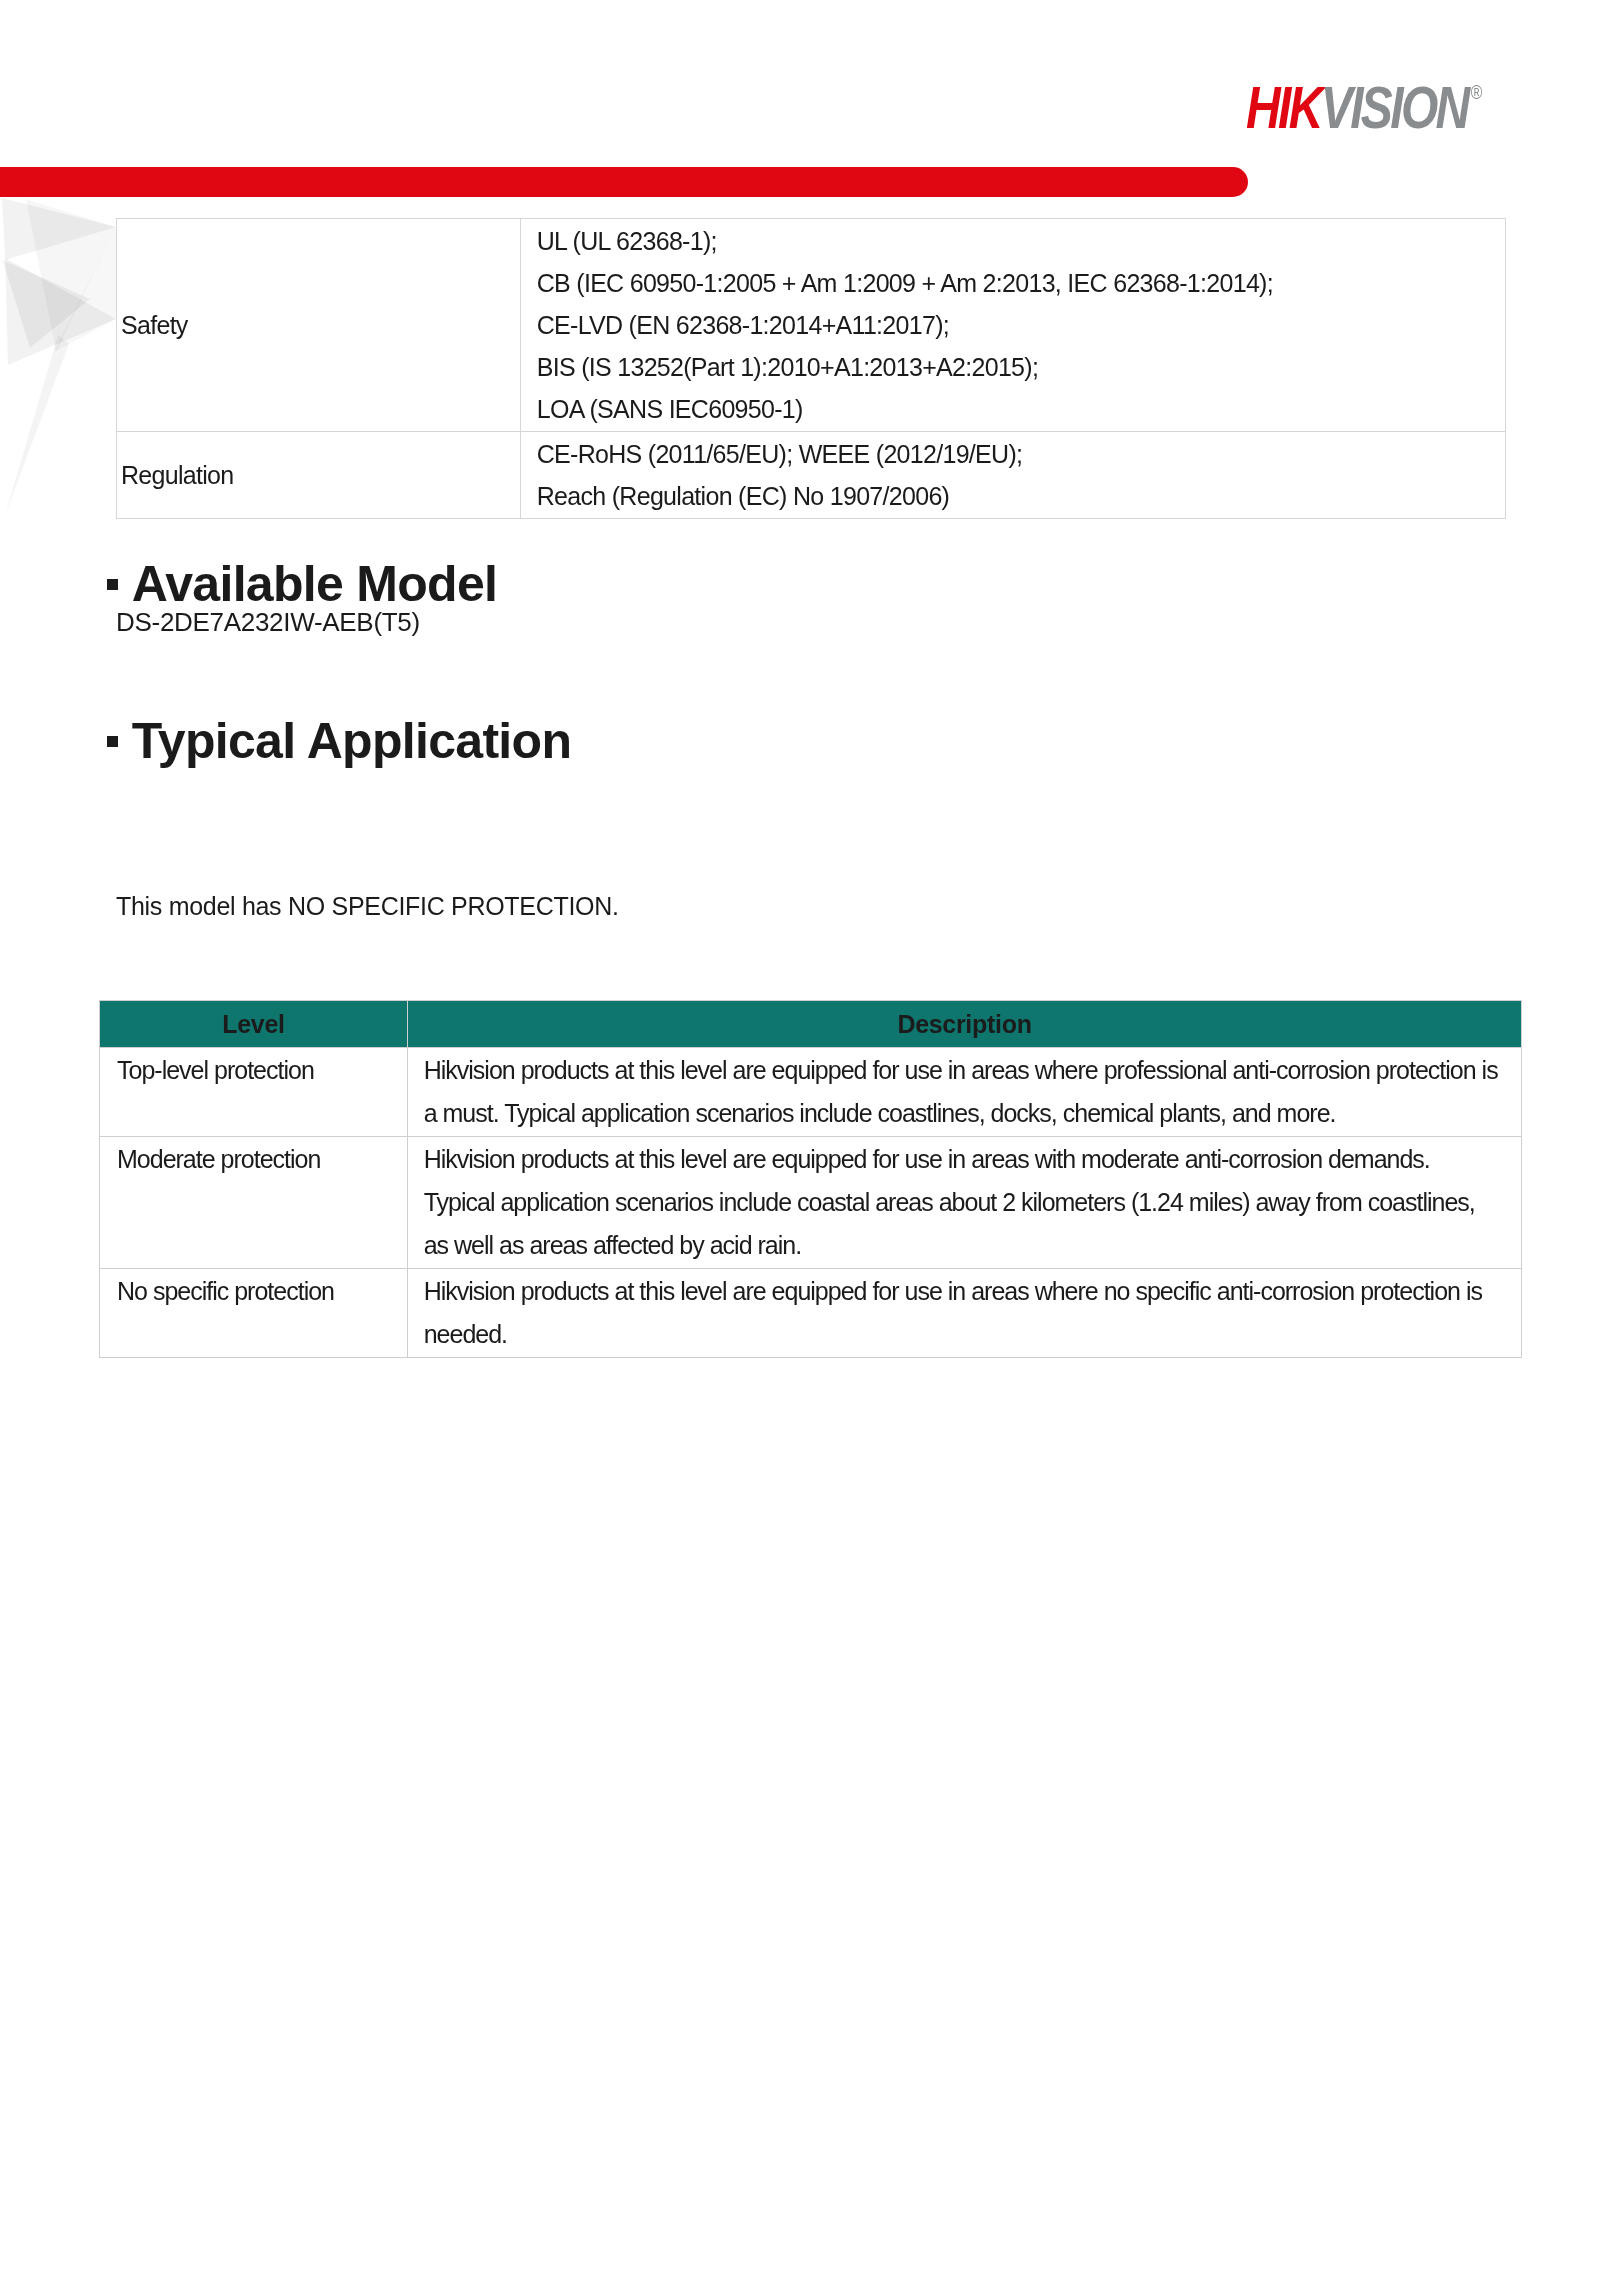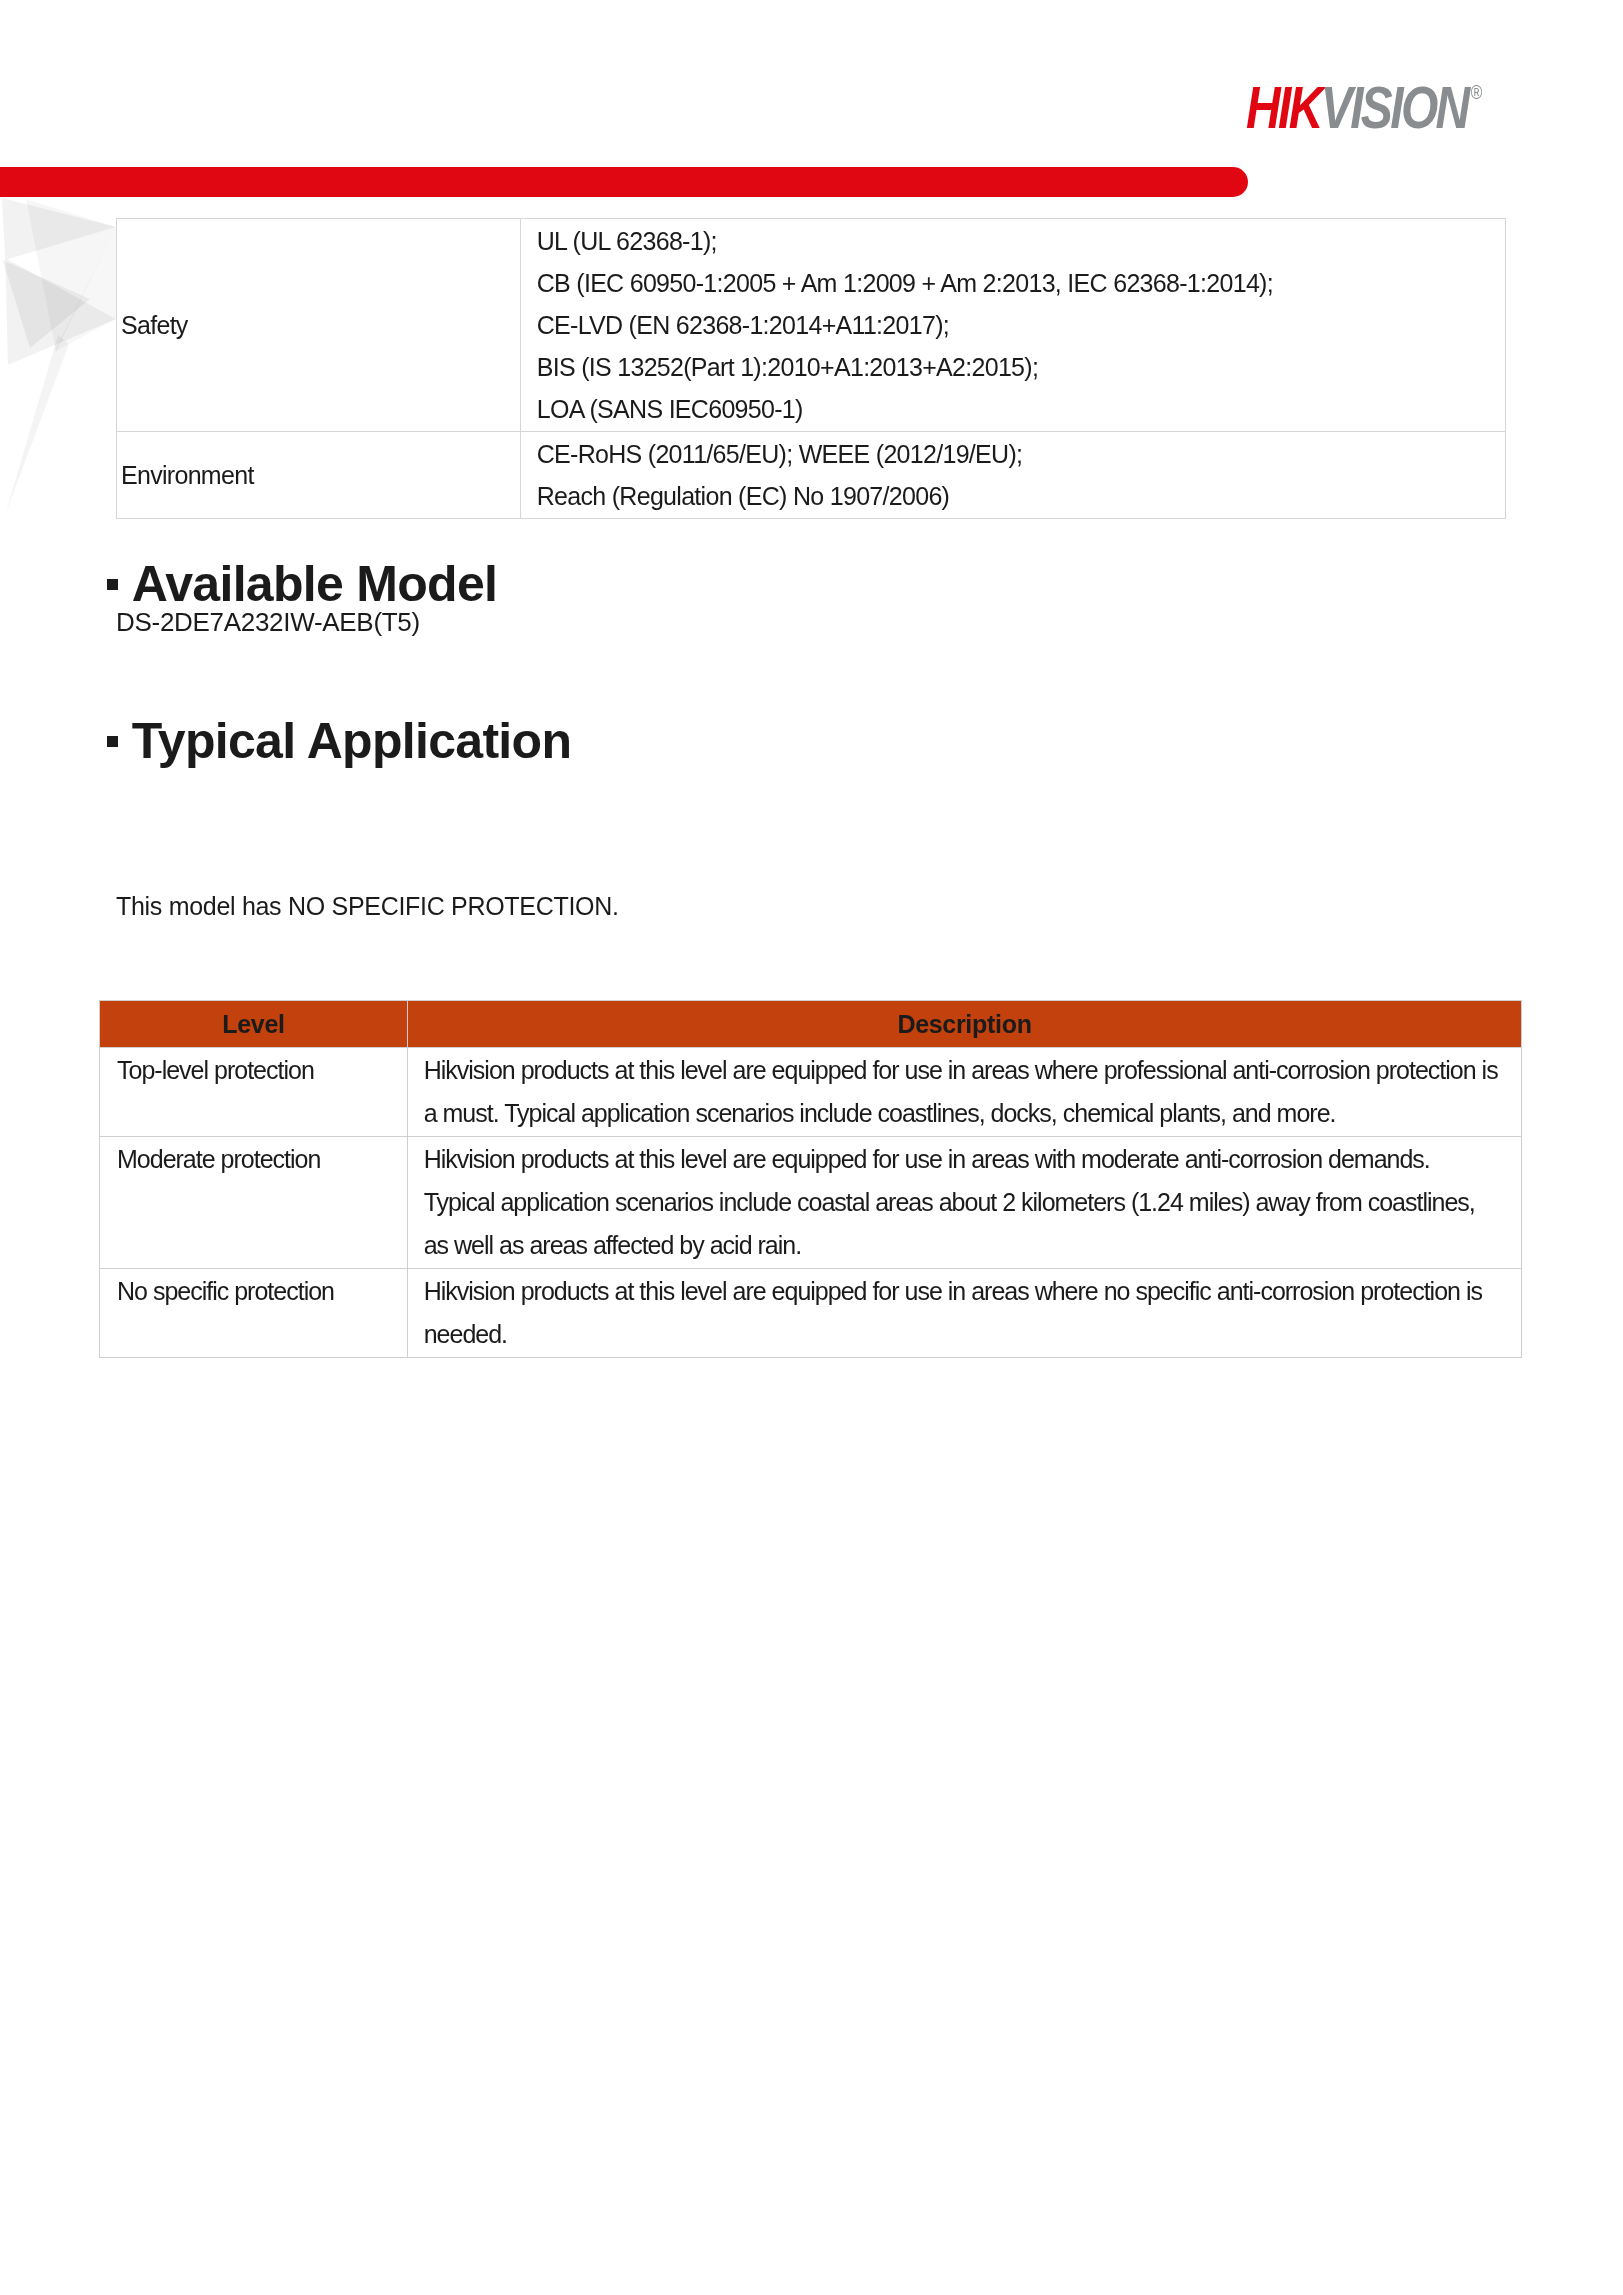--- a/index.html
+++ b/index.html
@@ -53,21 +53,21 @@
   .t1 .c1{width:398px;padding-left:4px;}
   .t1 .c2{padding-left:15.7px;padding-right:6.5px;}
   .t1 .ln{line-height:42px;white-space:nowrap;}
 
   .t2{
     position:absolute;left:99px;top:1000px;width:1423px;
     font-size:25px;letter-spacing:-1px;
   }
   .t2 th,.t2 td{border:1.3px solid #cfcfcf;}
   .t2 th{
-    background:#c2410c;font-weight:700;text-align:center;
+    background:#0f766e;font-weight:700;text-align:center;
     height:44px;line-height:44px;letter-spacing:-0.3px;
   }
   .t2 .c1{width:305px;}
   .t2 td{vertical-align:top;}
   .t2 td.level{padding-left:17px;line-height:43px;}
   .t2 td.desc{padding-left:15.7px;padding-right:17px;line-height:43px;}
 
   
   .section-heading{
     position:absolute;display:flex;align-items:center;
@@ -121,21 +121,21 @@
       <td class="c1">Safety</td>
       <td class="c2">
         <div class="ln">UL (UL 62368-1);</div>
         <div class="ln">CB (IEC 60950-1:2005 + Am 1:2009 + Am 2:2013, IEC 62368-1:2014);</div>
         <div class="ln">CE-LVD (EN 62368-1:2014+A11:2017);</div>
         <div class="ln">BIS (IS 13252(Part 1):2010+A1:2013+A2:2015);</div>
         <div class="ln">LOA (SANS IEC60950-1)</div>
       </td>
     </tr>
     <tr>
-      <td class="c1">Environment</td>
+      <td class="c1">Regulation</td>
       <td class="c2">
         <div class="ln">CE-RoHS (2011/65/EU); WEEE (2012/19/EU);</div>
         <div class="ln">Reach (Regulation (EC) No 1907/2006)</div>
       </td>
     </tr>
   </tbody>
     </table>
 
   <div class="section-heading h-available">
     <span class="bullet"></span>

